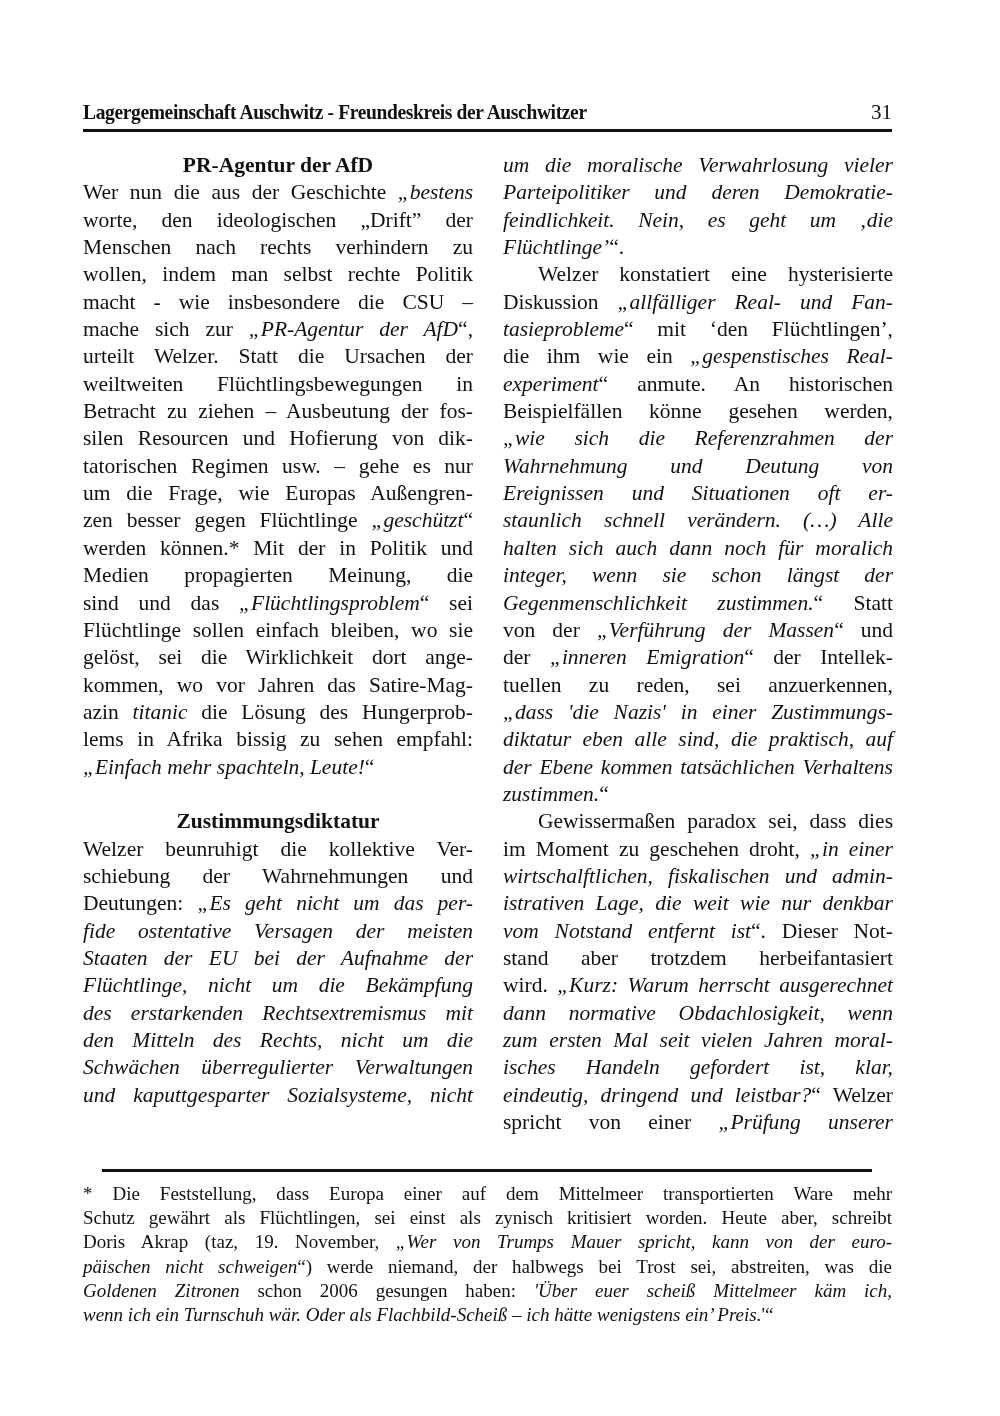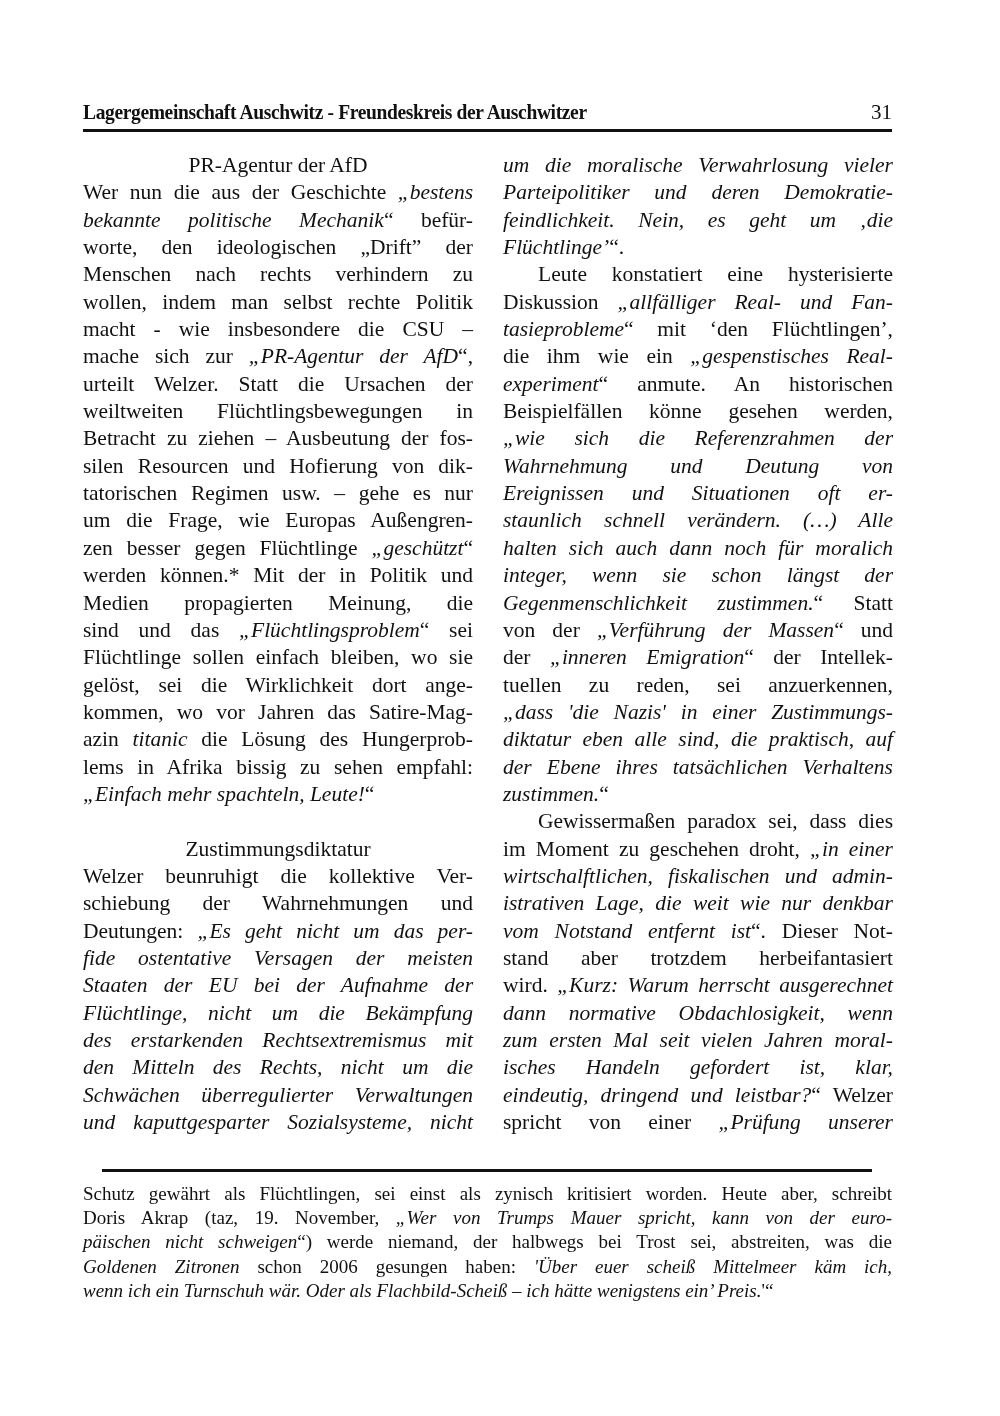--- a/index.html
+++ b/index.html
@@ -10,42 +10,41 @@
                   letter-spacing: -0.4px; transform: scaleX(0.93); transform-origin: left top; white-space: nowrap; }
   .page-number { position: absolute; right: 0; top: 0; font-weight: normal; font-size: 21px; }
   .header-rule { position: absolute; left: 83px; top: 129px; width: 809px; height: 3px; background: #111; }
 
   .column { position: absolute; top: 152px; width: 390px; font-size: 21.5px; line-height: 27.35px; }
   .col-left { left: 83px; }
   .col-right { left: 503px; }
   .line { display: block; white-space: nowrap; text-align: justify; text-align-last: justify; height: 27.35px; overflow: visible; }
   .line.last { text-align-last: left; }
   .line.indent { padding-left: 35px; }
-  .heading { display: block; text-align: center; font-weight: normal; font-size: 21.5px; height: 27.35px; }
+  .heading { display: block; text-align: center; font-weight: bold; font-size: 21.5px; height: 27.35px; }
   .gap { display: block; height: 27.35px; }
   i { }
 
   .foot-rule { position: absolute; left: 102px; top: 1169px; width: 770px; height: 3px; background: #111; }
   .footnote { position: absolute; left: 83px; top: 1182px; width: 809px; font-size: 19px; line-height: 24.2px; }
   .footnote .line { height: 24.2px; }
 </style>
 </head>
 <body>
 
 <div class="header">
   <span class="header-title">Lagergemeinschaft Auschwitz - Freundeskreis der Auschwitzer</span>
   <span class="page-number">31</span>
 </div>
 <div class="header-rule"></div>
 
 <div class="column col-left">
   <span class="heading">PR-Agentur der AfD</span>
   <div>
       <span class="line"><span>Wer nun die aus der Geschichte </span><i>„bestens</i></span>
-      <span class="line"><i>bekannte politische Mechanik</i><span>“ befür-</span></span>
       <span class="line"><span>worte, den ideologischen „Drift” der</span></span>
       <span class="line"><span>Menschen nach rechts verhindern zu</span></span>
       <span class="line"><span>wollen, indem man selbst rechte Politik</span></span>
       <span class="line"><span>macht - wie insbesondere die CSU –</span></span>
       <span class="line"><span>mache sich zur </span><i>„PR-Agentur der AfD</i><span>“,</span></span>
       <span class="line"><span>urteilt Welzer. Statt die Ursachen der</span></span>
       <span class="line"><span>weiltweiten Flüchtlingsbewegungen in</span></span>
       <span class="line"><span>Betracht zu ziehen – Ausbeutung der fos-</span></span>
       <span class="line"><span>silen Resourcen und Hofierung von dik-</span></span>
       <span class="line"><span>tatorischen Regimen usw. – gehe es nur</span></span>
@@ -76,57 +75,58 @@
       <span class="line"><i>und kaputtgesparter Sozialsysteme, nicht</i></span>
     </div>
 </div>
 
 <div class="column col-right">
   <div>
       <span class="line"><i>um die moralische Verwahrlosung vieler</i></span>
       <span class="line"><i>Parteipolitiker und deren Demokratie-</i></span>
       <span class="line"><i>feindlichkeit. Nein, es geht um ‚die</i></span>
       <span class="line last"><i>Flüchtlinge’</i><span>“.</span></span>
-      <span class="line indent"><span>Leute konstatiert eine hysterisierte</span></span>
+      <span class="line indent"><span>Welzer konstatiert eine hysterisierte</span></span>
       <span class="line"><span>Diskussion </span><i>„allfälliger Real- und Fan-</i></span>
       <span class="line"><i>tasieprobleme</i><span>“ mit ‘den Flüchtlingen’,</span></span>
       <span class="line"><span>die ihm wie ein </span><i>„gespenstisches Real-</i></span>
       <span class="line"><i>experiment</i><span>“ anmute. An historischen</span></span>
       <span class="line"><span>Beispielfällen könne gesehen werden,</span></span>
       <span class="line"><i>„wie sich die Referenzrahmen der</i></span>
       <span class="line"><i>Wahrnehmung und Deutung von</i></span>
       <span class="line"><i>Ereignissen und Situationen oft er-</i></span>
       <span class="line"><i>staunlich schnell verändern. (…) Alle</i></span>
       <span class="line"><i>halten sich auch dann noch für moralich</i></span>
       <span class="line"><i>integer, wenn sie schon längst der</i></span>
       <span class="line"><i>Gegenmenschlichkeit zustimmen.</i><span>“ Statt</span></span>
       <span class="line"><span>von der </span><i>„Verführung der Massen</i><span>“ und</span></span>
       <span class="line"><span>der </span><i>„inneren Emigration</i><span>“ der Intellek-</span></span>
       <span class="line"><span>tuellen zu reden, sei anzuerkennen,</span></span>
       <span class="line"><i>„dass 'die Nazis' in einer Zustimmungs-</i></span>
       <span class="line"><i>diktatur eben alle sind, die praktisch, auf</i></span>
-      <span class="line"><i>der Ebene ihres tatsächlichen Verhaltens</i></span>
+      <span class="line"><i>der Ebene kommen tatsächlichen Verhaltens</i></span>
       <span class="line last"><i>zustimmen.</i><span>“</span></span>
       <span class="line indent"><span>Gewissermaßen paradox sei, dass dies</span></span>
       <span class="line"><span>im Moment zu geschehen droht, </span><i>„in einer</i></span>
       <span class="line"><i>wirtschalftlichen, fiskalischen und admin-</i></span>
       <span class="line"><i>istrativen Lage, die weit wie nur denkbar</i></span>
       <span class="line"><i>vom Notstand entfernt ist</i><span>“. Dieser Not-</span></span>
       <span class="line"><span>stand aber trotzdem herbeifantasiert</span></span>
       <span class="line"><span>wird. </span><i>„Kurz: Warum herrscht ausgerechnet</i></span>
       <span class="line"><i>dann normative Obdachlosigkeit, wenn</i></span>
       <span class="line"><i>zum ersten Mal seit vielen Jahren moral-</i></span>
       <span class="line"><i>isches Handeln gefordert ist, klar,</i></span>
       <span class="line"><i>eindeutig, dringend und leistbar?</i><span>“ Welzer</span></span>
       <span class="line"><span>spricht von einer </span><i>„Prüfung unserer</i></span>
     </div>
 </div>
 
 <div class="foot-rule"></div>
 <div class="footnote">
   <div>
+      <span class="line"><span>* Die Feststellung, dass Europa einer auf dem Mittelmeer transportierten Ware mehr</span></span>
       <span class="line"><span>Schutz gewährt als Flüchtlingen, sei einst als zynisch kritisiert worden. Heute aber, schreibt</span></span>
       <span class="line"><span>Doris Akrap (taz, 19. November, </span><i>„Wer von Trumps Mauer spricht, kann von der euro-</i></span>
       <span class="line"><i>päischen nicht schweigen</i><span>“) werde niemand, der halbwegs bei Trost sei, abstreiten, was die</span></span>
       <span class="line"><i>Goldenen Zitronen</i><span> schon 2006 gesungen haben: </span><i>'Über euer scheiß Mittelmeer käm ich,</i></span>
       <span class="line last"><i>wenn ich ein Turnschuh wär. Oder als Flachbild-Scheiß – ich hätte wenigstens ein’ Preis.</i><span>'“</span></span>
     </div>
 </div>
 
 </body></html>

